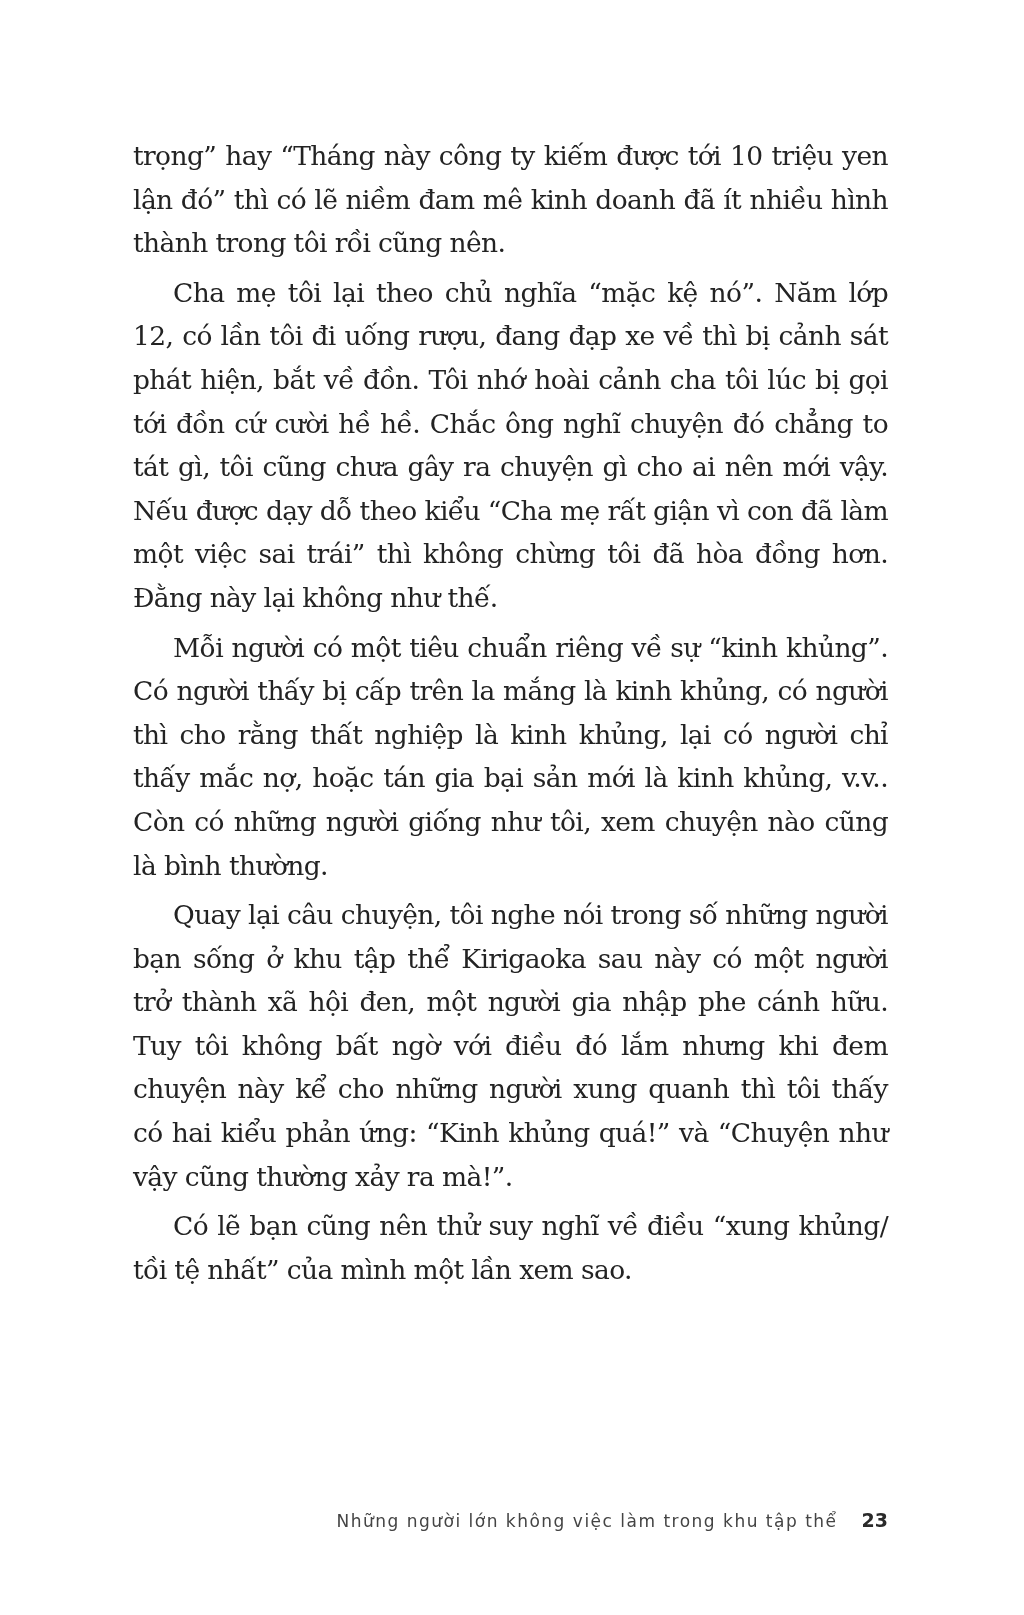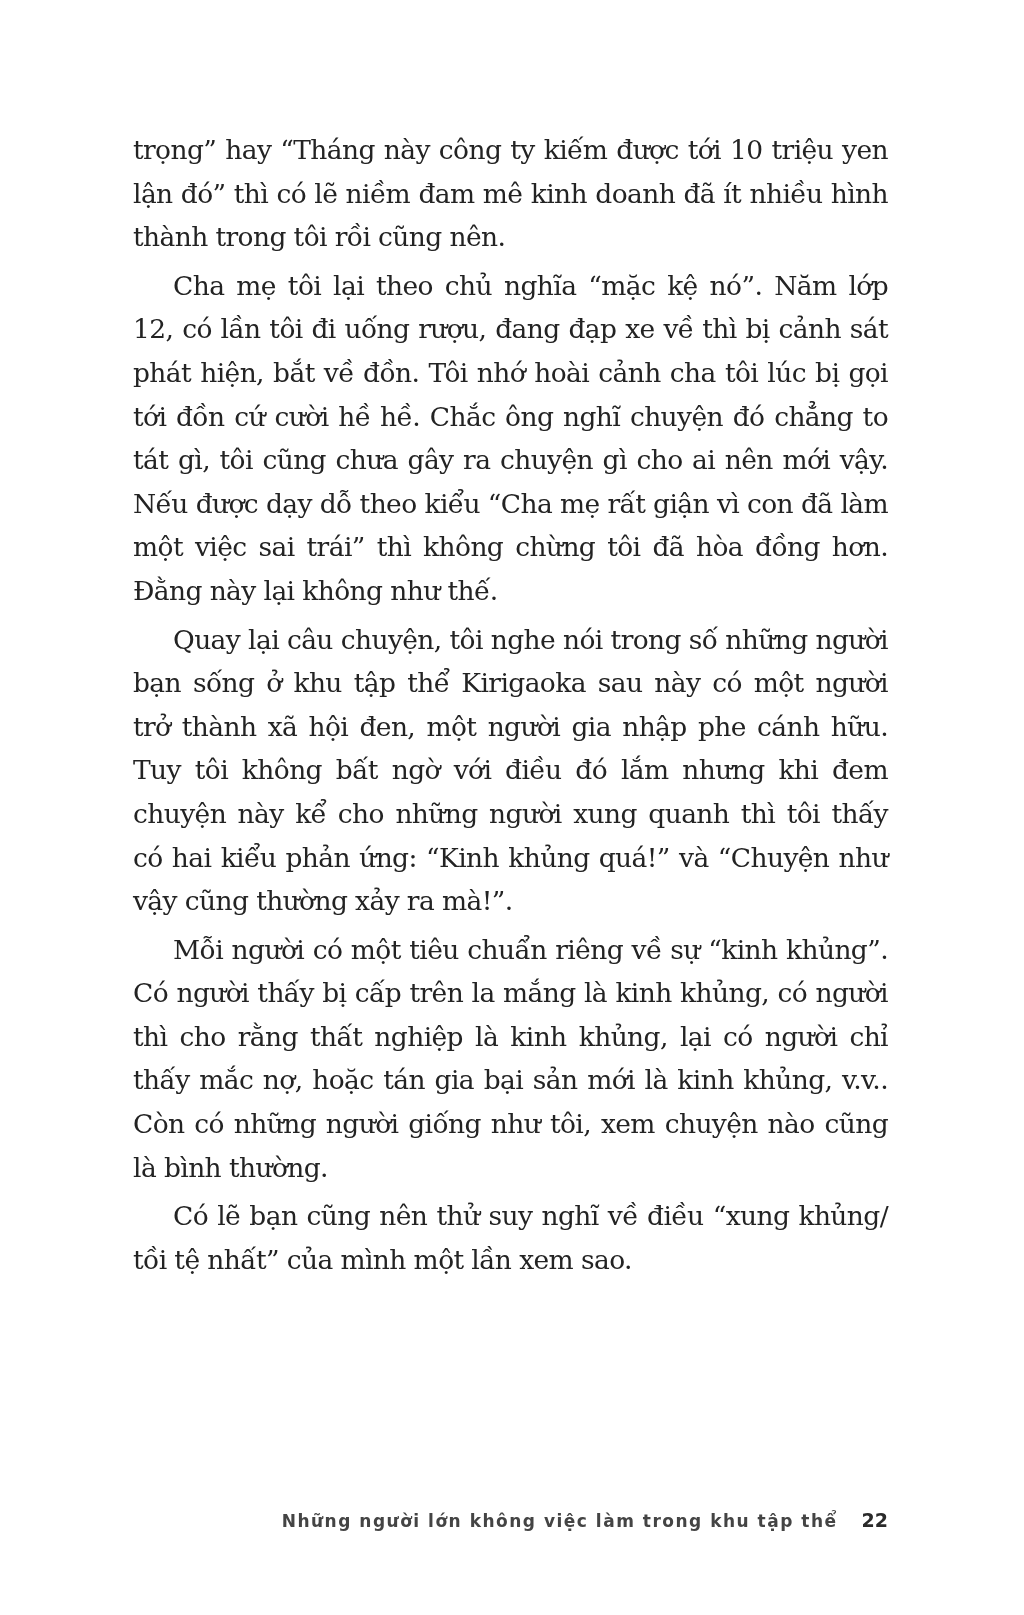--- a/index.html
+++ b/index.html
@@ -11,44 +11,44 @@
     top: 128px;
     width: 755px;
     font-family: "DejaVu Serif", "Liberation Serif", serif;
     font-size: 26.5px;
     line-height: 43.6px;
     color: #232323;
     text-align: justify;
     letter-spacing: -0.6px;
     word-spacing: 0px;
   }
-  .body-text p { margin: 0 0 5px 0; text-indent: 40px; }
+  .body-text p { margin: 6px 0 5px 0; text-indent: 40px; }
   .body-text p.cont { text-indent: 0; }
   .footer {
     position: absolute;
     top: 1509px;
     right: 136px;
     font-family: "DejaVu Sans", "Liberation Sans", sans-serif;
     color: #3a3a3a;
     display: flex;
     align-items: baseline;
     gap: 24px;
   }
-  .footer .running-title { font-size: 17px; letter-spacing: 1.5px; font-weight: 700; color: #444; }
+  .footer .running-title { font-size: 17px; letter-spacing: 1.5px; font-weight: 400; color: #444; }
   .footer .page-number { font-size: 19px; font-weight: bold; color: #2a2a2a; }
 </style>
 </head>
 <body>
 
 <div class="page">
   <div class="body-text">
     <p class="cont">trọng” hay “Tháng này công ty kiếm được tới 10 triệu yen lận đó” thì có lẽ niềm đam mê kinh doanh đã ít nhiều hình thành trong tôi rồi cũng nên.</p>
     <p>Cha mẹ tôi lại theo chủ nghĩa “mặc kệ nó”. Năm lớp 12, có lần tôi đi uống rượu, đang đạp xe về thì bị cảnh sát phát hiện, bắt về đồn. Tôi nhớ hoài cảnh cha tôi lúc bị gọi tới đồn cứ cười hề hề. Chắc ông nghĩ chuyện đó chẳng to tát gì, tôi cũng chưa gây ra chuyện gì cho ai nên mới vậy. Nếu được dạy dỗ theo kiểu “Cha mẹ rất giận vì con đã làm một việc sai trái” thì không chừng tôi đã hòa đồng hơn. Đằng này lại không như thế.</p>
+    <p>Mỗi người có một tiêu chuẩn riêng về sự “kinh khủng”. Có người thấy bị cấp trên la mắng là kinh khủng, có người thì cho rằng thất nghiệp là kinh khủng, lại có người chỉ thấy mắc nợ, hoặc tán gia bại sản mới là kinh khủng, v.v.. Còn có những người giống như tôi, xem chuyện nào cũng là bình thường.</p>
     <p>Quay lại câu chuyện, tôi nghe nói trong số những người bạn sống ở khu tập thể Kirigaoka sau này có một người trở thành xã hội đen, một người gia nhập phe cánh hữu. Tuy tôi không bất ngờ với điều đó lắm nhưng khi đem chuyện này kể cho những người xung quanh thì tôi thấy có hai kiểu phản ứng: “Kinh khủng quá!” và “Chuyện như vậy cũng thường xảy ra mà!”.</p>
-    <p>Mỗi người có một tiêu chuẩn riêng về sự “kinh khủng”. Có người thấy bị cấp trên la mắng là kinh khủng, có người thì cho rằng thất nghiệp là kinh khủng, lại có người chỉ thấy mắc nợ, hoặc tán gia bại sản mới là kinh khủng, v.v.. Còn có những người giống như tôi, xem chuyện nào cũng là bình thường.</p>
     <p>Có lẽ bạn cũng nên thử suy nghĩ về điều “xung khủng/ tồi tệ nhất” của mình một lần xem sao.</p>
   </div>
 
   <div class="footer">
     <span class="running-title">Những người lớn không việc làm trong khu tập thể</span>
-    <span class="page-number">22</span>
+    <span class="page-number">23</span>
   </div>
 </div>
 
 </body></html>

